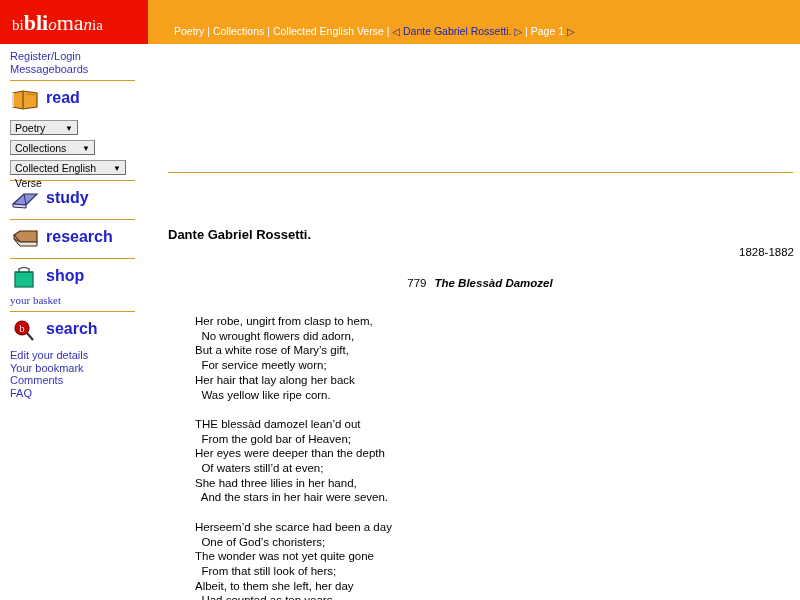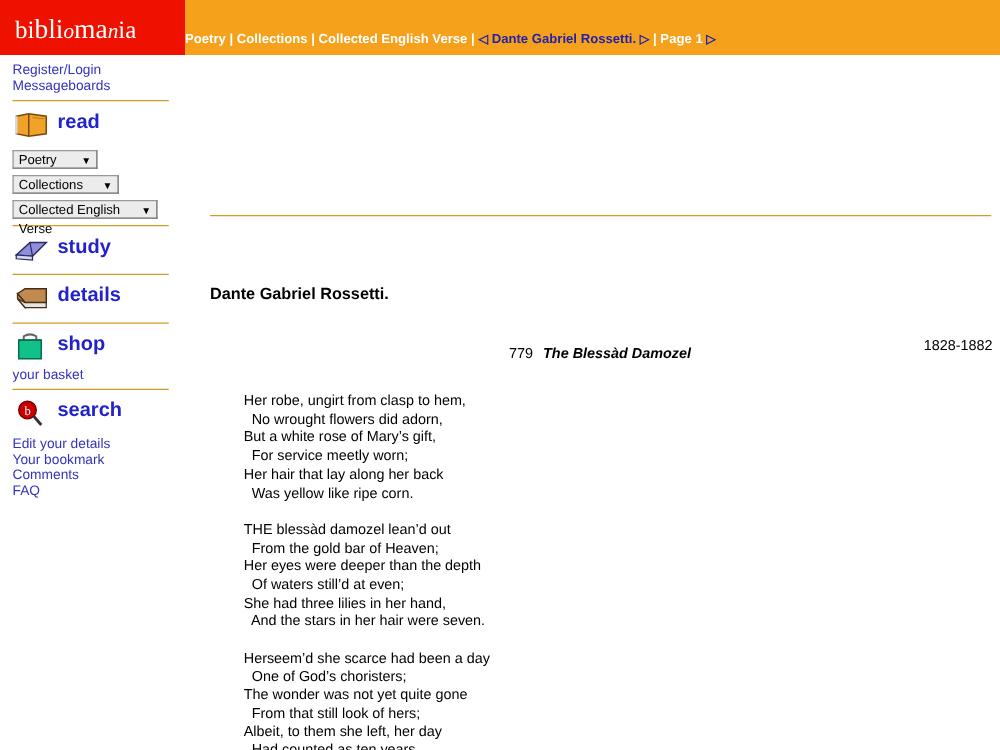--- a/index.html
+++ b/index.html
@@ -36,31 +36,31 @@
     position: absolute;
     left: 12px;
     top: 12px;
     color: #ffffff;
     font-family: "Liberation Serif", serif;
     font-size: 21px;
     letter-spacing: 0px;
     white-space: nowrap;
     line-height: 21px;
   }
-  .logo-text .sm { font-size: 20px; }
-  .logo-text .lg { font-size: 22px; font-weight: normal; }
+  .logo-text .sm { font-size: 15px; }
+  .logo-text .lg { font-size: 22px; font-weight: bold; }
   .logo-text .it { font-style: italic; font-size: 17px; }
   .logo-text .bd { font-size: 22px; }
 
   .breadcrumb {
     position: absolute;
-    left: 148px;
+    left: 174px;
     top: 25px;
     font-size: 10.5px;
-    font-weight: bold;
+    font-weight: normal;
     color: #ffffff;
     white-space: nowrap;
     line-height: 12px;
   }
   .breadcrumb .sep { color: #ffffff; }
   .breadcrumb .crumb { color: #ffffff; }
   .breadcrumb .current { color: #2222aa; }
   .breadcrumb .arrow { color: #2222aa; font-size: 10px; }
 
   
@@ -111,20 +111,21 @@
   }
   .ico {
     position: absolute;
     left: 2px;
     top: 2px;
     width: 30px;
     height: 24px;
   }
   .sub-link {
     margin: 2px 0 0 10px;
+    font-family: Liberation Serif, serif;
   }
   .sub-link a {
     color: #3333bb;
     text-decoration: none;
     font-size: 11px;
   }
   .selects {
     margin: 6px 0 4px 10px;
   }
   .sel {
@@ -186,21 +187,21 @@
     position: absolute;
     left: 8px;
     top: 183px;
     font-size: 13px;
     font-weight: bold;
     color: #000000;
   }
   .dates {
     position: absolute;
     right: 6px;
-    top: 227px;
+    top: 202px;
     font-size: 11.5px;
     color: #000000;
   }
   .poem-head {
     position: absolute;
     left: 0;
     top: 233px;
     width: 640px;
     text-align: center;
     font-size: 11.5px;
@@ -305,21 +306,21 @@
     <hr class="side-rule">
 
     <div class="sect">
       <span class="ico">
         <svg width="30" height="24" viewBox="0 0 30 24">
           <path d="M4 8 L10 4 L27 4 L27 15 L10 15 Z" fill="#c08a52" stroke="#4a2c10" stroke-width="1.2"></path>
           <path d="M4 8 L10 15 L10 19 L4 12 Z" fill="#9a9a9a" stroke="#4a2c10" stroke-width="1"></path>
           <path d="M4 12 L10 19 L27 19 L27 15 L10 15 Z" fill="#e4e4e4" stroke="#4a2c10" stroke-width="1"></path>
         </svg>
       </span>
-      <span class="sect-label">details</span>
+      <span class="sect-label">research</span>
     </div>
 
     <hr class="side-rule">
 
     <div class="sect">
       <span class="ico">
         <svg width="30" height="24" viewBox="0 0 30 24">
           <path d="M9 6 L9 3 Q14 0 19 3 L19 6" fill="none" stroke="#666666" stroke-width="1.6"></path>
           <rect x="5" y="6" width="18" height="15" fill="#12c08a" stroke="#0a6a50" stroke-width="1.2"></rect>
           <path d="M5 6 L23 6" stroke="#0a6a50" stroke-width="1"></path>

